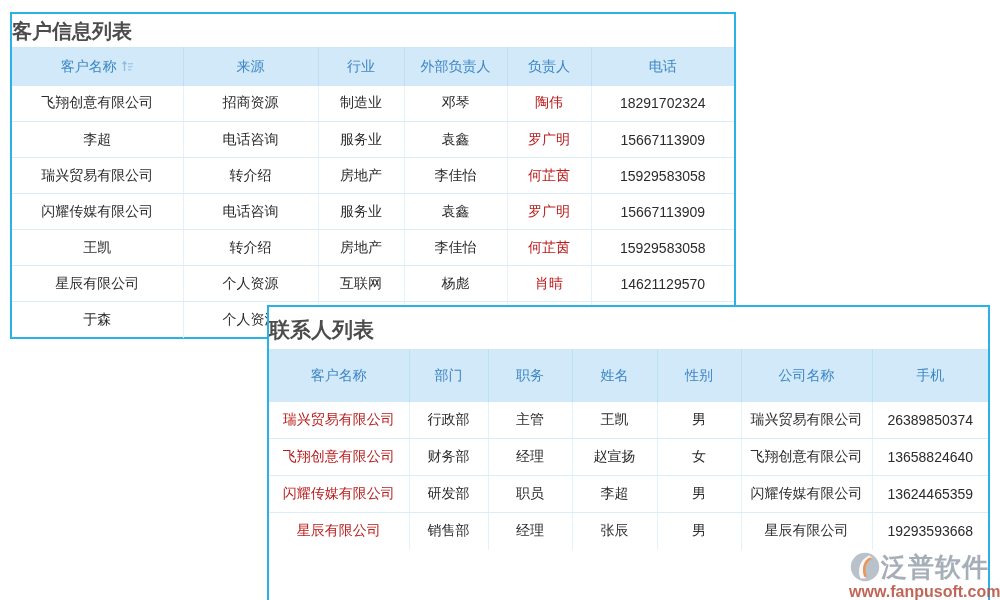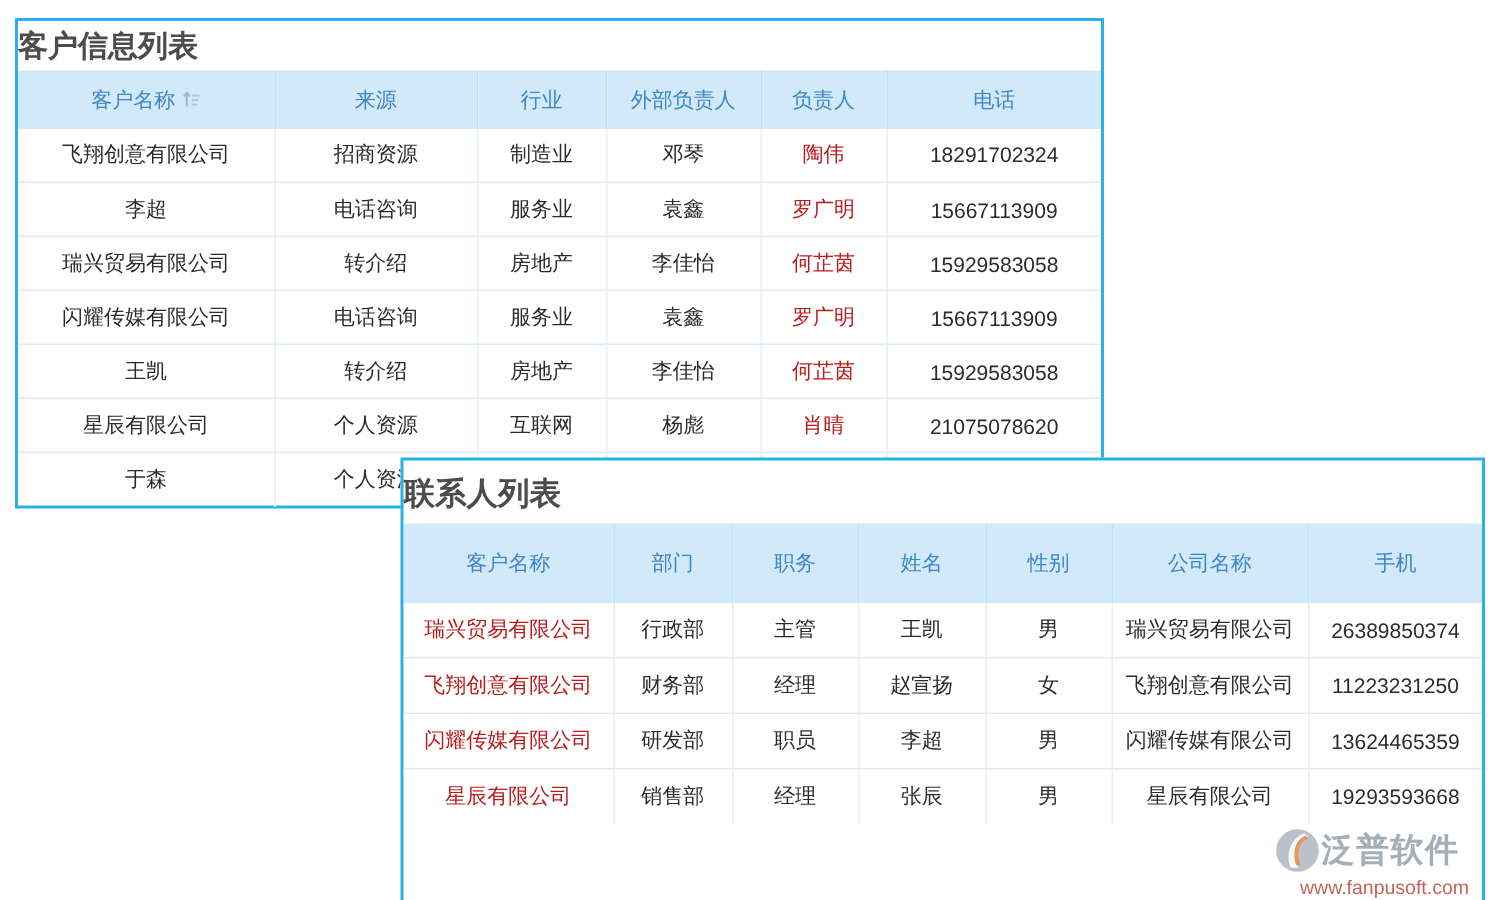--- a/index.html
+++ b/index.html
@@ -50,25 +50,25 @@
 
   .sort-icon{vertical-align:-2px;margin-left:4px;}
 
   #watermark{
     position:absolute;right:3px;bottom:1px;z-index:5;width:148px;
     pointer-events:none;text-align:center;
   }
   .wm-row{display:flex;align-items:center;justify-content:flex-start;height:36px;}
   .wm-logo{flex:0 0 32px;height:32px;opacity:0.85;}
   .wm-brand{
-    font-size:22px;font-weight:bold;letter-spacing:1px;
+    font-size:26px;font-weight:bold;letter-spacing:1px;
     color:rgba(150,160,172,0.85);white-space:nowrap;line-height:32px;
   }
   .wm-url{
-    font-size:13px;font-weight:normal;color:rgba(184,80,63,0.88);
+    font-size:16px;font-weight:bold;color:rgba(184,80,63,0.88);
     white-space:nowrap;line-height:14px;
   }
   .over-wm{position:relative;z-index:6;margin-top:48px;}
 </style>
 </head>
 <body>
 
 <div class="panel" id="customer-panel">
   <div class="panel-title">客户信息列表</div>
   <table>
@@ -138,21 +138,21 @@
         <td>李佳怡</td>
         <td class="link">何芷茵</td>
         <td>15929583058</td>
       </tr>
       <tr>
         <td>星辰有限公司</td>
         <td>个人资源</td>
         <td>互联网</td>
         <td>杨彪</td>
         <td class="link">肖晴</td>
-        <td>21075078620</td>
+        <td>14621129570</td>
       </tr>
       <tr>
         <td>于森</td>
         <td>个人资源</td>
         <td></td>
         <td></td>
         <td class="link"></td>
         <td></td>
       </tr>
     </tbody>
@@ -192,21 +192,21 @@
         <td>瑞兴贸易有限公司</td>
         <td>26389850374</td>
       </tr>
       <tr>
         <td class="link">飞翔创意有限公司</td>
         <td>财务部</td>
         <td>经理</td>
         <td>赵宣扬</td>
         <td>女</td>
         <td>飞翔创意有限公司</td>
-        <td>11223231250</td>
+        <td>13658824640</td>
       </tr>
       <tr>
         <td class="link">闪耀传媒有限公司</td>
         <td>研发部</td>
         <td>职员</td>
         <td>李超</td>
         <td>男</td>
         <td>闪耀传媒有限公司</td>
         <td>13624465359</td>
       </tr>

